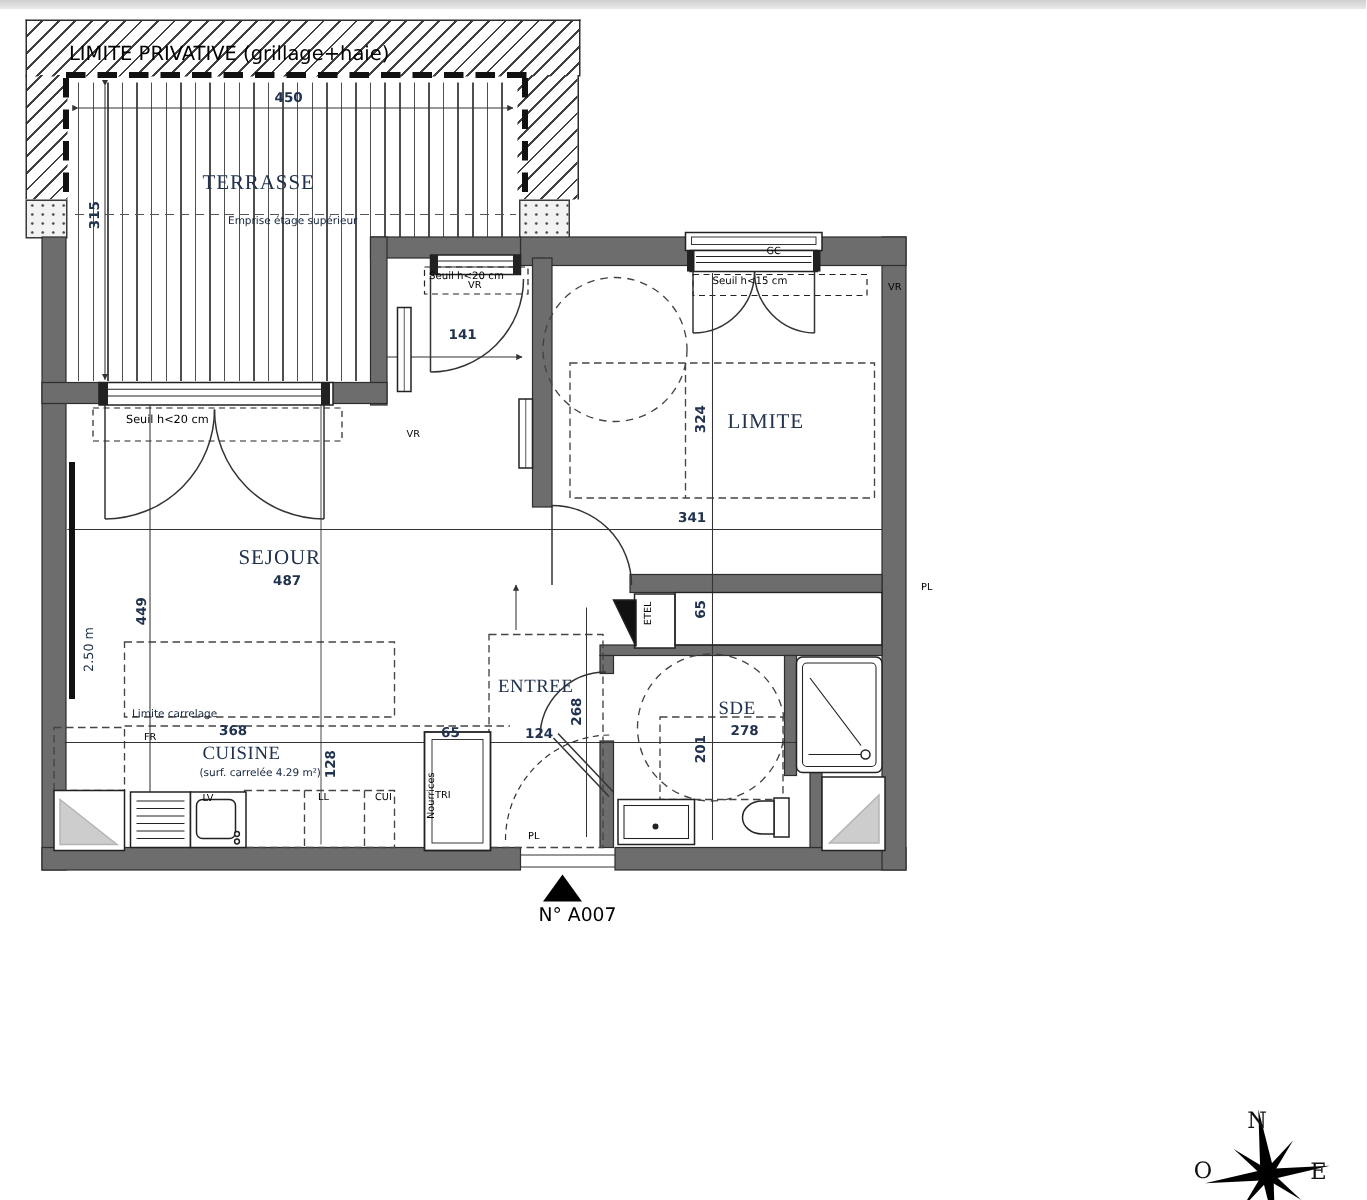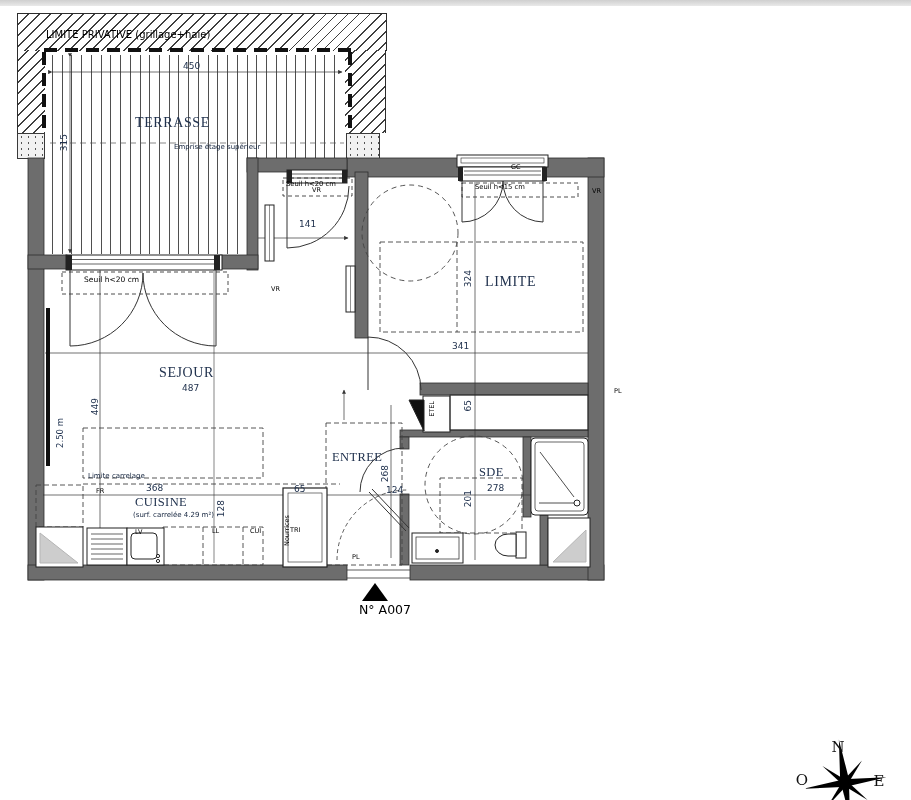--- a/index.html
+++ b/index.html
@@ -8,21 +8,21 @@
   .topstrip{position:absolute;left:0;top:0;width:911px;height:6px;
             background:linear-gradient(#cfcfcf,#e9e9e9);}
   .hatch{position:absolute;background:repeating-linear-gradient(135deg,transparent 0 6.5px,#3f3f3f 6.5px 7.8px);}
   .speck{position:absolute;background-color:#f2f2f2;border:1px solid #3a3a3a;
          background-image:radial-gradient(#555 0.8px,transparent 1.1px);background-size:7px 6px;}
   .deck{position:absolute;background:repeating-linear-gradient(90deg,#4f4f4f 0 1px,transparent 1px 9.73px);}
   svg{position:absolute;left:0;top:0;}
   .lbl{position:absolute;color:#21324e;white-space:nowrap;line-height:1;}
   .room{font-size:14px;letter-spacing:0.6px;font-family:Liberation Serif, serif;}
   .room2{font-size:12.5px;letter-spacing:0.4px;font-family:Liberation Serif, serif;}
-  .dim{font-size:9px;}
+  .dim{font-size:9px;font-weight:bold;}
   .ann{font-size:7.5px;color:#000;}
   .tiny{font-size:6.5px;color:#000;padding-left:46px;}
   .note{font-size:7px;color:#13233d;}
   .bold{font-weight:normal;color:#000;}
   .v{writing-mode:vertical-rl;transform:rotate(180deg);}
 </style>
 </head>
 <body>
 
 <div id="stage">
@@ -219,25 +219,25 @@
         <polygon points="20,20 2.1,-2.1 -2.1,2.1"></polygon>
         <polygon points="-20,20 2.1,2.1 -2.1,-2.1"></polygon>
         <polygon points="-20,-20 2.1,-2.1 -2.1,2.1"></polygon>
       </g>
       <text x="838" y="752" text-anchor="middle" font-family="DejaVu Serif, serif" font-size="15" fill="#111">N</text>
       <text x="802" y="785" text-anchor="middle" font-family="DejaVu Serif, serif" font-size="15" fill="#111">O</text>
       <text x="879" y="786" text-anchor="middle" font-family="DejaVu Serif, serif" font-size="15" fill="#111">E</text>
     </g>
   </svg>
 
-  <div class="lbl ann" style="left:46px;top:30px;font-size:10px;">LIMITE PRIVATIVE (grillage+haie)</div>
+  <div class="lbl ann" style="left:46px;top:30px;font-size:13px;">LIMITE PRIVATIVE (grillage+haie)</div>
   <div class="lbl room" style="left:135px;top:116px;">TERRASSE</div>
   <div class="lbl dim" style="left:183px;top:62px;">450</div>
   <div class="lbl dim v" style="left:60px;top:134px;">315</div>
-  <div class="lbl note" style="left:174px;top:144px;">Emprise étage supérieur</div>
+  <div class="lbl note" style="left:152px;top:144px;">Emprise étage supérieur</div>
 
   <div class="lbl ann" style="left:286px;top:181px;font-size:6.8px;">Seuil h&lt;20 cm</div>
   <div class="lbl tiny" style="left:266px;top:187px;">VR</div>
   <div class="lbl dim" style="left:299px;top:220px;">141</div>
 
   <div class="lbl ann" style="left:84px;top:276px;">Seuil h&lt;20 cm</div>
   <div class="lbl tiny" style="left:225px;top:286px;">VR</div>
 
   <div class="lbl room" style="left:159px;top:366px;">SEJOUR</div>
   <div class="lbl dim" style="left:182px;top:336px;margin-top:48px;">487</div>
@@ -249,21 +249,21 @@
   <div class="lbl tiny" style="left:546px;top:188px;">VR</div>
   <div class="lbl room" style="left:485px;top:275px;">LIMITE</div>
   <div class="lbl dim v" style="left:464px;top:270px;">324</div>
   <div class="lbl dim" style="left:452px;top:342px;">341</div>
   <div class="lbl tiny" style="left:568px;top:388px;">PL</div>
   <div class="lbl tiny v" style="left:429px;top:401px;">ETEL</div>
   <div class="lbl dim v" style="left:464px;top:400px;">65</div>
 
   <div class="lbl room2" style="left:332px;top:451px;">ENTREE</div>
   <div class="lbl dim v" style="left:381px;top:465px;">268</div>
-  <div class="lbl dim" style="left:350px;top:486px;margin-left:36px;">124</div>
+  <div class="lbl dim" style="left:350px;top:486px;">124</div>
   <div class="lbl dim" style="left:294px;top:485px;">65</div>
   <div class="lbl tiny v" style="left:284px;top:515px;">Nourrices</div>
   <div class="lbl tiny" style="left:306px;top:554px;">PL</div>
 
   <div class="lbl note" style="left:88px;top:473px;">Limite carrelage</div>
   <div class="lbl dim" style="left:146px;top:484px;">368</div>
   <div class="lbl room2" style="left:135px;top:496px;">CUISINE</div>
   <div class="lbl note" style="left:133px;top:512px;">(surf. carrelée 4.29 m²)</div>
   <div class="lbl dim v" style="left:217px;top:500px;">128</div>
   <div class="lbl tiny" style="left:50px;top:488px;">FR</div>

